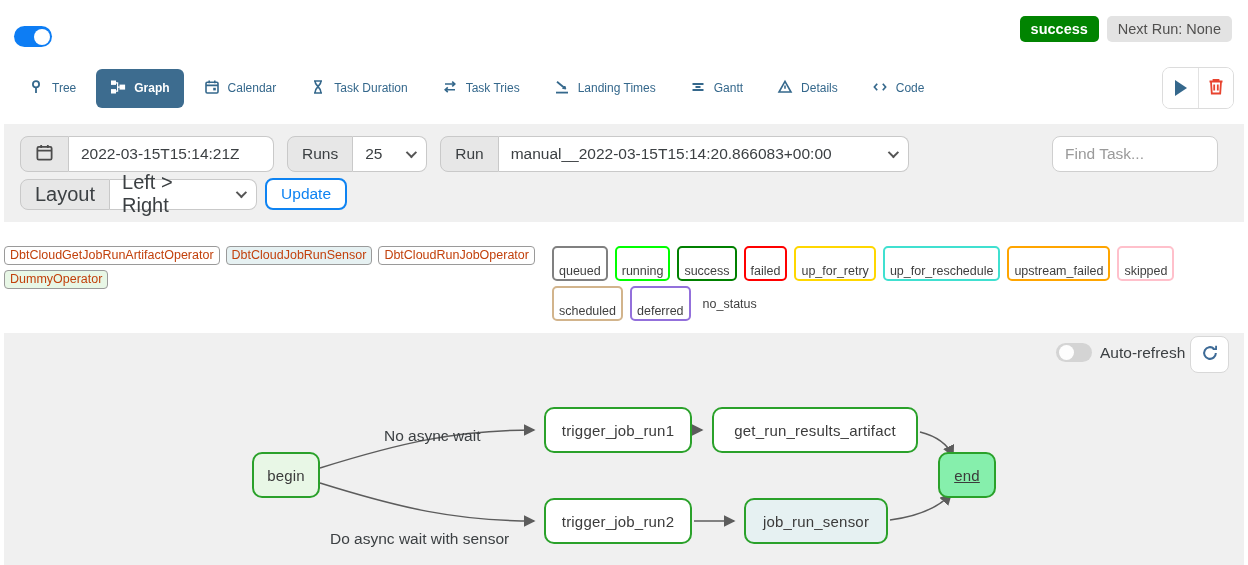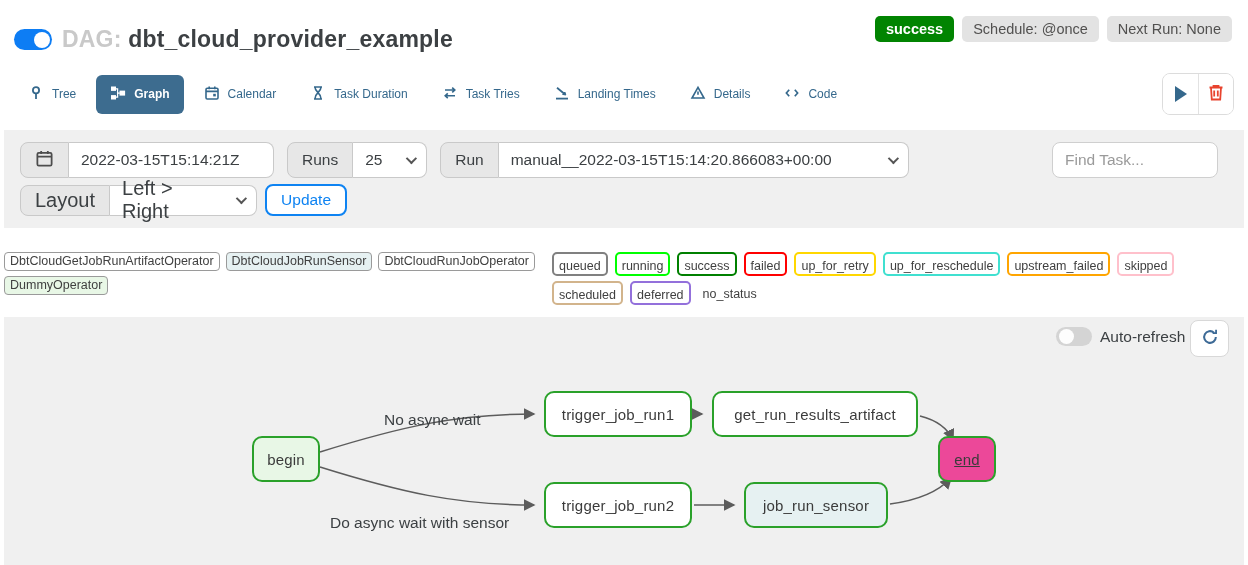--- a/index.html
+++ b/index.html
@@ -51,24 +51,24 @@
   .find-task { margin-left:auto; margin-right:10px; width:166px; height:36px; border-radius:8px; border:1px solid #cfcfcf; }
   .find-task::placeholder { color:#9a9a9a; }
   .row2 .addon, .row2 .sel, .row2 .tinput { height:31px; font-size:20px; }
   .update-btn { margin-left:8px; height:32px; padding:0 14px; background:#fff; border:2px solid #0e83f2; border-radius:8px;
                 color:#0e83f2; font-size:15.5px; cursor:pointer; font-family:inherit; }
 
   
   .legend { display:flex; padding:0 4px; margin-top:24px; align-items:flex-start; }
   .legend-ops { width:548px; display:flex; flex-wrap:wrap; gap:5px 6px; flex:0 0 auto; }
   .legend-states { flex:1; display:flex; flex-wrap:wrap; gap:5px 7px; align-items:center; }
-  .lbadge { font-size:12.5px; color:#404040; background:#fff; border:1px solid #9a9a9a; border-radius:4px;
+  .lbadge { font-size:12.5px; color:#c2410c; background:#fff; border:1px solid #9a9a9a; border-radius:4px;
             padding:1px 5px 2px 5px; white-space:nowrap; }
   .sbadge { font-size:12.5px; color:#3f3f3f; background:#fff; border:2px solid #808080; border-radius:5px;
-            padding:5px 5px 1px 5px; white-space:nowrap; }
+            padding:16px 5px 1px 5px; white-space:nowrap; }
   .sbadge.plain { border:none; padding-top:2px; }
 
   
   .graph-panel { position:relative; margin:12px 4px 0 4px; height:251px; background:#f0f0f0; }
   .graph-edges { position:absolute; left:0; top:0; }
   .node { position:absolute; display:flex; align-items:center; justify-content:center;
           border:2.5px solid #2aa12a; border-radius:10px; background:#fff; font-size:15px; color:#3b3b3b;
           letter-spacing:.2px; cursor:pointer; }
   .edge-label { position:absolute; font-size:15.5px; color:#3c4043; white-space:nowrap; }
   .autorefresh { position:absolute; top:10px; left:1052px; display:flex; align-items:center; gap:8px; }
@@ -89,28 +89,23 @@
   .el-2 { left:326px; top:197px; }
 </style>
 </head>
 <body>
 
 <div class="header">
   <div class="header-left">
     <div class="toggle on">
         <div class="knob"></div>
       </div>
-    <div class="dag-title">
-      <span class="dag-prefix">DAG:</span>
-      <span class="dag-name">dbt_cloud_provider_example</span>
-    </div>
   </div>
   <div class="header-badges">
     <span class="badge success" style="background: rgb(1, 132, 1);">success</span>
-    <span class="badge">Schedule: @once</span>
     <span class="badge">Next Run: None</span>
   </div>
 </div>
 
 <div class="tabbar">
   <div class="tabs">
     <div class="tab">
       <span><svg width="16" height="16" viewBox="0 0 16 16" fill="none" stroke="currentColor" stroke-width="1.8">
             <circle cx="8" cy="5.2" r="3.1"></circle>
             <path d="M8 8.3 V14"></path>
@@ -147,20 +142,26 @@
           </svg></span>
       <span>Task Tries</span>
     </div>
     <div class="tab">
       <span><svg width="16" height="16" viewBox="0 0 16 16" fill="none" stroke="currentColor" stroke-width="1.8">
             <path d="M3 2.8 10.6 9"></path>
             <path d="M11.8 10 8.6 9.4 10.9 7z" fill="currentColor" stroke-width="1"></path>
             <path d="M2 13.6h12"></path>
           </svg></span>
       <span>Landing Times</span>
+    </div>
+    <div class="tab">
+      <span><svg width="16" height="16" viewBox="0 0 16 16" fill="none" stroke="currentColor" stroke-width="1.8">
+            <path d="M2.5 5h11M5.5 8h5M2.5 11h11" stroke-dasharray="none"></path>
+          </svg></span>
+      <span>Gantt</span>
     </div>
     <div class="tab">
       <span><svg width="16" height="16" viewBox="0 0 16 16" fill="none" stroke="currentColor" stroke-width="1.6">
             <path d="M8 2.4 14 13H2z"></path>
             <path d="M8 6.4v3.4"></path>
           </svg></span>
       <span>Details</span>
     </div>
     <div class="tab">
       <span><svg width="16" height="16" viewBox="0 0 16 16" fill="none" stroke="currentColor" stroke-width="1.7">
@@ -262,21 +263,21 @@
       <path d="M886,187 C916,183 936,173 947,161" marker-end="url(#arrow)"></path>
     </g>
   </svg>
 
   <div class="edge-label el-1">No async wait</div>
   <div class="edge-label el-2">Do async wait with sensor</div>
 
   <div class="node n-begin" style="background: rgb(232, 247, 230);">begin</div>
   <div class="node n-tjr1" style="background: rgb(255, 255, 255);">trigger_job_run1</div>
   <div class="node n-grra" style="background: rgb(255, 255, 255);">get_run_results_artifact</div>
-  <div class="node n-end" style="background: #ec4899; text-decoration: underline;">end</div>
+  <div class="node n-end" style="background: #86efac; text-decoration: underline;">end</div>
   <div class="node n-tjr2" style="background: rgb(255, 255, 255);">trigger_job_run2</div>
   <div class="node n-jrs" style="background: rgb(230, 241, 242);">job_run_sensor</div>
 
   <div class="autorefresh">
     <div class="toggle off">
         <div class="knob"></div>
       </div>
     <span class="ar-label">Auto-refresh</span>
   </div>
   <div class="refresh-btn">

